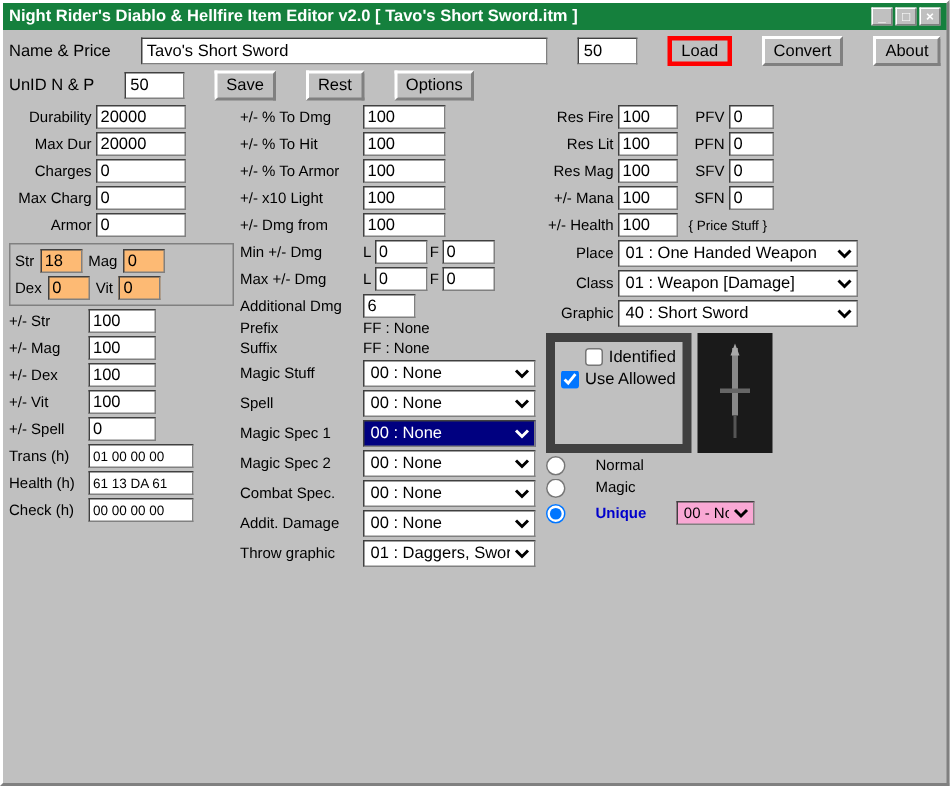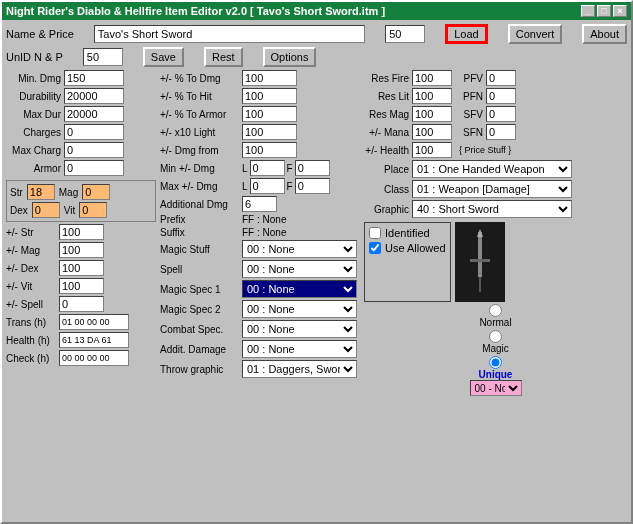--- a/index.html
+++ b/index.html
@@ -209,25 +209,26 @@
       width: 35px;
       height: 16px;
       background: white;
       border: 1px solid #808080;
       border-top-color: #404040;
       border-left-color: #404040;
       padding: 0 2px;
       font-size: 11px;
     }
     .identified-box {
-      border: 1px solid #404040;
+      border: 6px solid #404040;
       padding: 4px;
       display: flex;
       flex-direction: column;
       gap: 3px;
+      align-items: flex-end;
     }
     .checkbox-row {
       display: flex;
       align-items: center;
       gap: 4px;
     }
     .win-checkbox {
       width: 12px;
       height: 12px;
       cursor: pointer;
@@ -245,23 +246,22 @@
       height: 70px;
     }
     .radio-group {
       display: flex;
       flex-direction: column;
       gap: 2px;
     }
     .radio-row {
       display: flex;
       align-items: center;
-      gap: 0;
-      font-size: 10px;
-      flex-direction: column;
+      gap: 20px;
+      font-size: 10px;
     }
     .price-stuff {
       font-size: 10px;
       text-align: right;
       padding-right: 4px;
     }
     .attr-label { font-size: 10px; }
     .tiny-input {
       width: 28px;
       height: 16px;
@@ -330,24 +330,20 @@
       <label>UnID N &amp; P</label>
       <input class="win-input" style="width: 40px;" value="50">
       <button class="win-btn">Save</button>
       <button class="win-btn">Rest</button>
       <button class="win-btn">Options</button>
     </div>
 
     <div style="display:flex; gap:4px; flex:1;">
 
       <div class="col-left">
-        <div class="field-row">
-          <span class="field-label">Min. Dmg</span>
-          <input class="field-input" value="150" style="">
-        </div>
         <div class="field-row">
           <span class="field-label">Durability</span>
           <input class="field-input" value="20000" style="">
         </div>
         <div class="field-row">
           <span class="field-label">Max Dur</span>
           <input class="field-input" value="20000" style="">
         </div>
         <div class="field-row">
           <span class="field-label">Charges</span>

